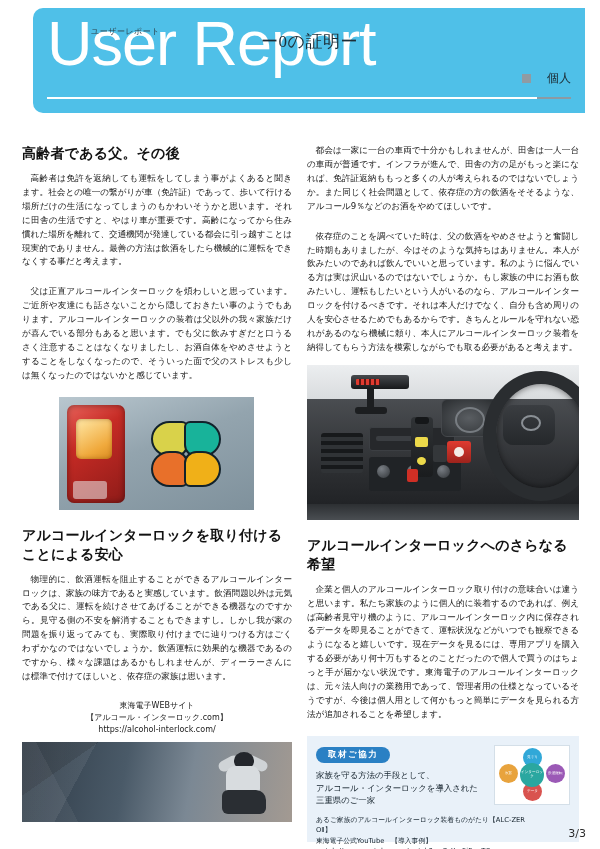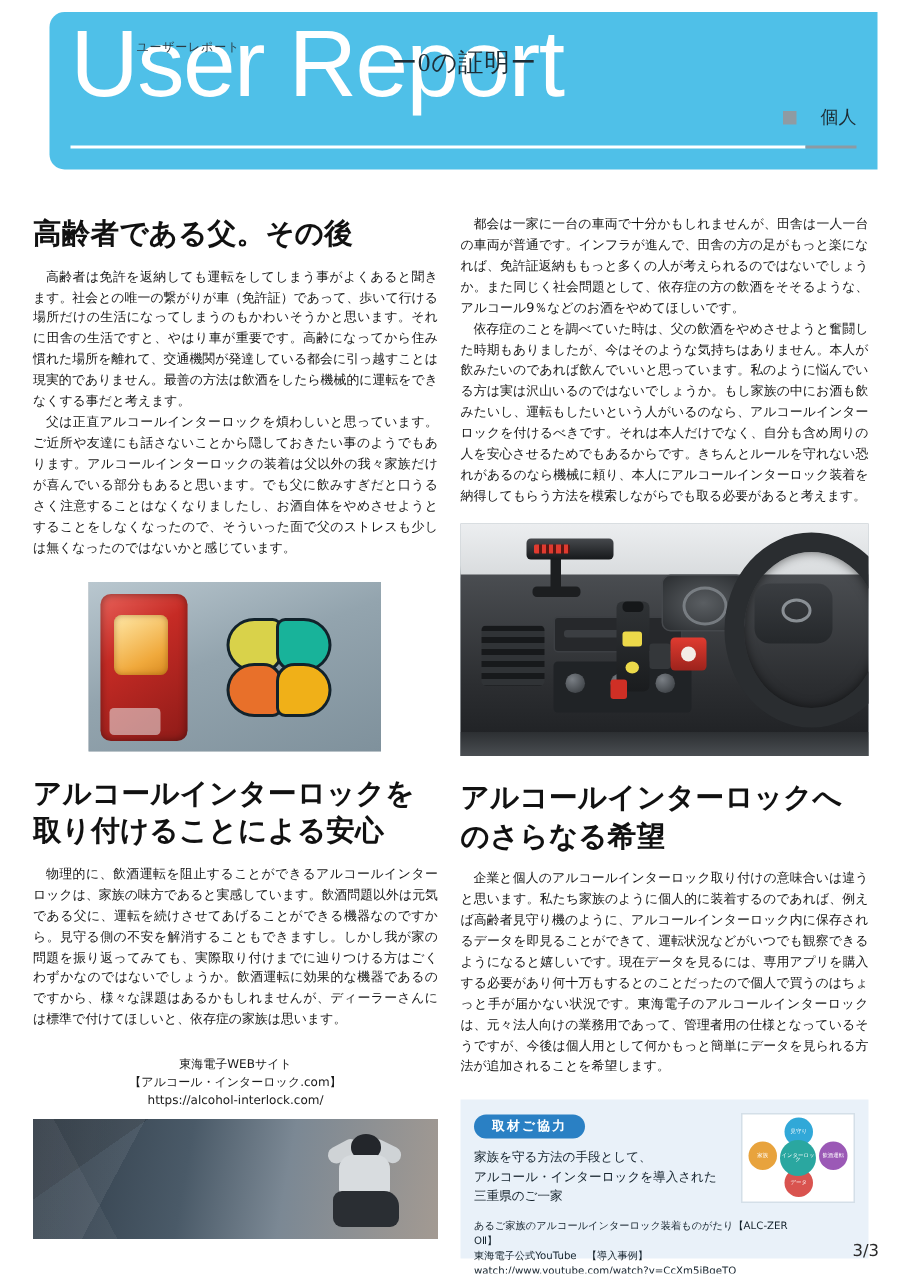--- a/index.html
+++ b/index.html
@@ -108,39 +108,39 @@
   }
   .col-right {
     position: absolute;
     left: 307px;
     top: 144px;
     width: 272px;
   }
 
   h2.section-head {
     margin: 0 0 9px 0;
-    font-size: 19px;
+    font-size: 14px;
     font-weight: 700;
     line-height: 1.35;
     color: #111111;
     font-family: "DejaVu Serif", "Liberation Serif", serif;
     letter-spacing: 0.2px;
   }
 
   p.body-text {
     margin: 0 0 0 0;
     font-size: 8.6px;
     line-height: 1.62;
     text-align: justify;
     text-indent: 1em;
     color: #161616;
     font-family: "DejaVu Sans", "Liberation Sans", sans-serif;
   }
   p.body-text + p.body-text {
-    margin-top: 0;
+    margin-top: 16px;
   }
 
   
   .photo {
     position: relative;
     overflow: hidden;
     background: #9aa6ae;
   }
   .photo-left {
     margin-top: 14px;

